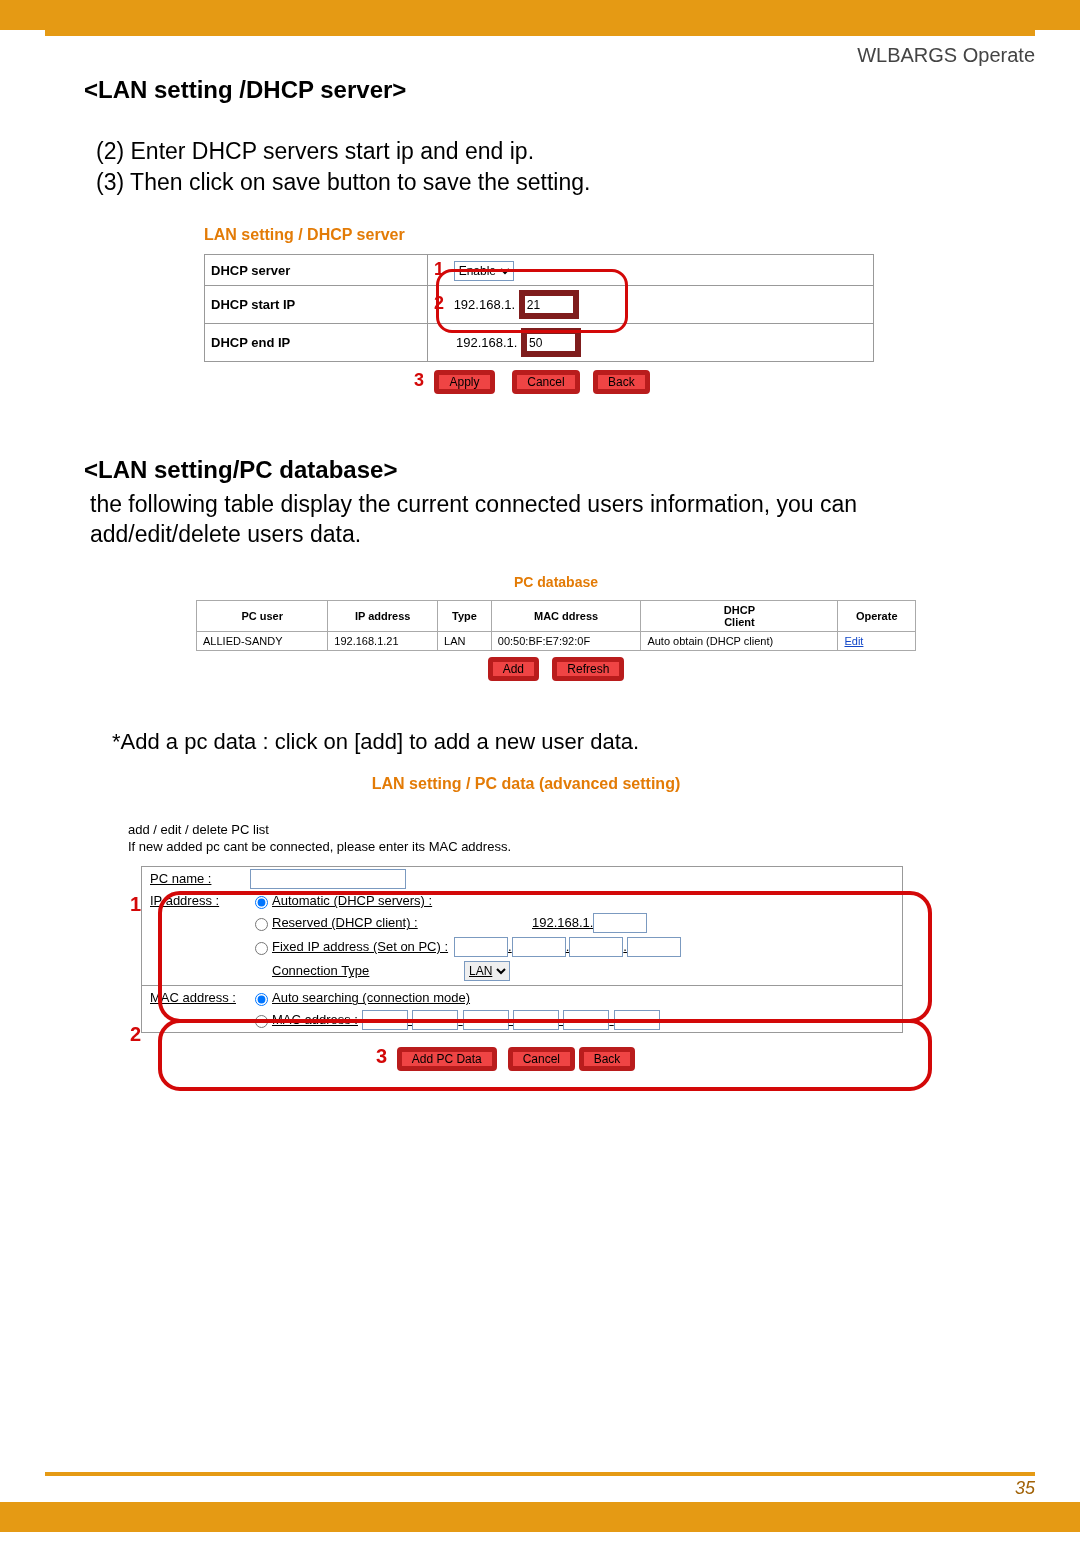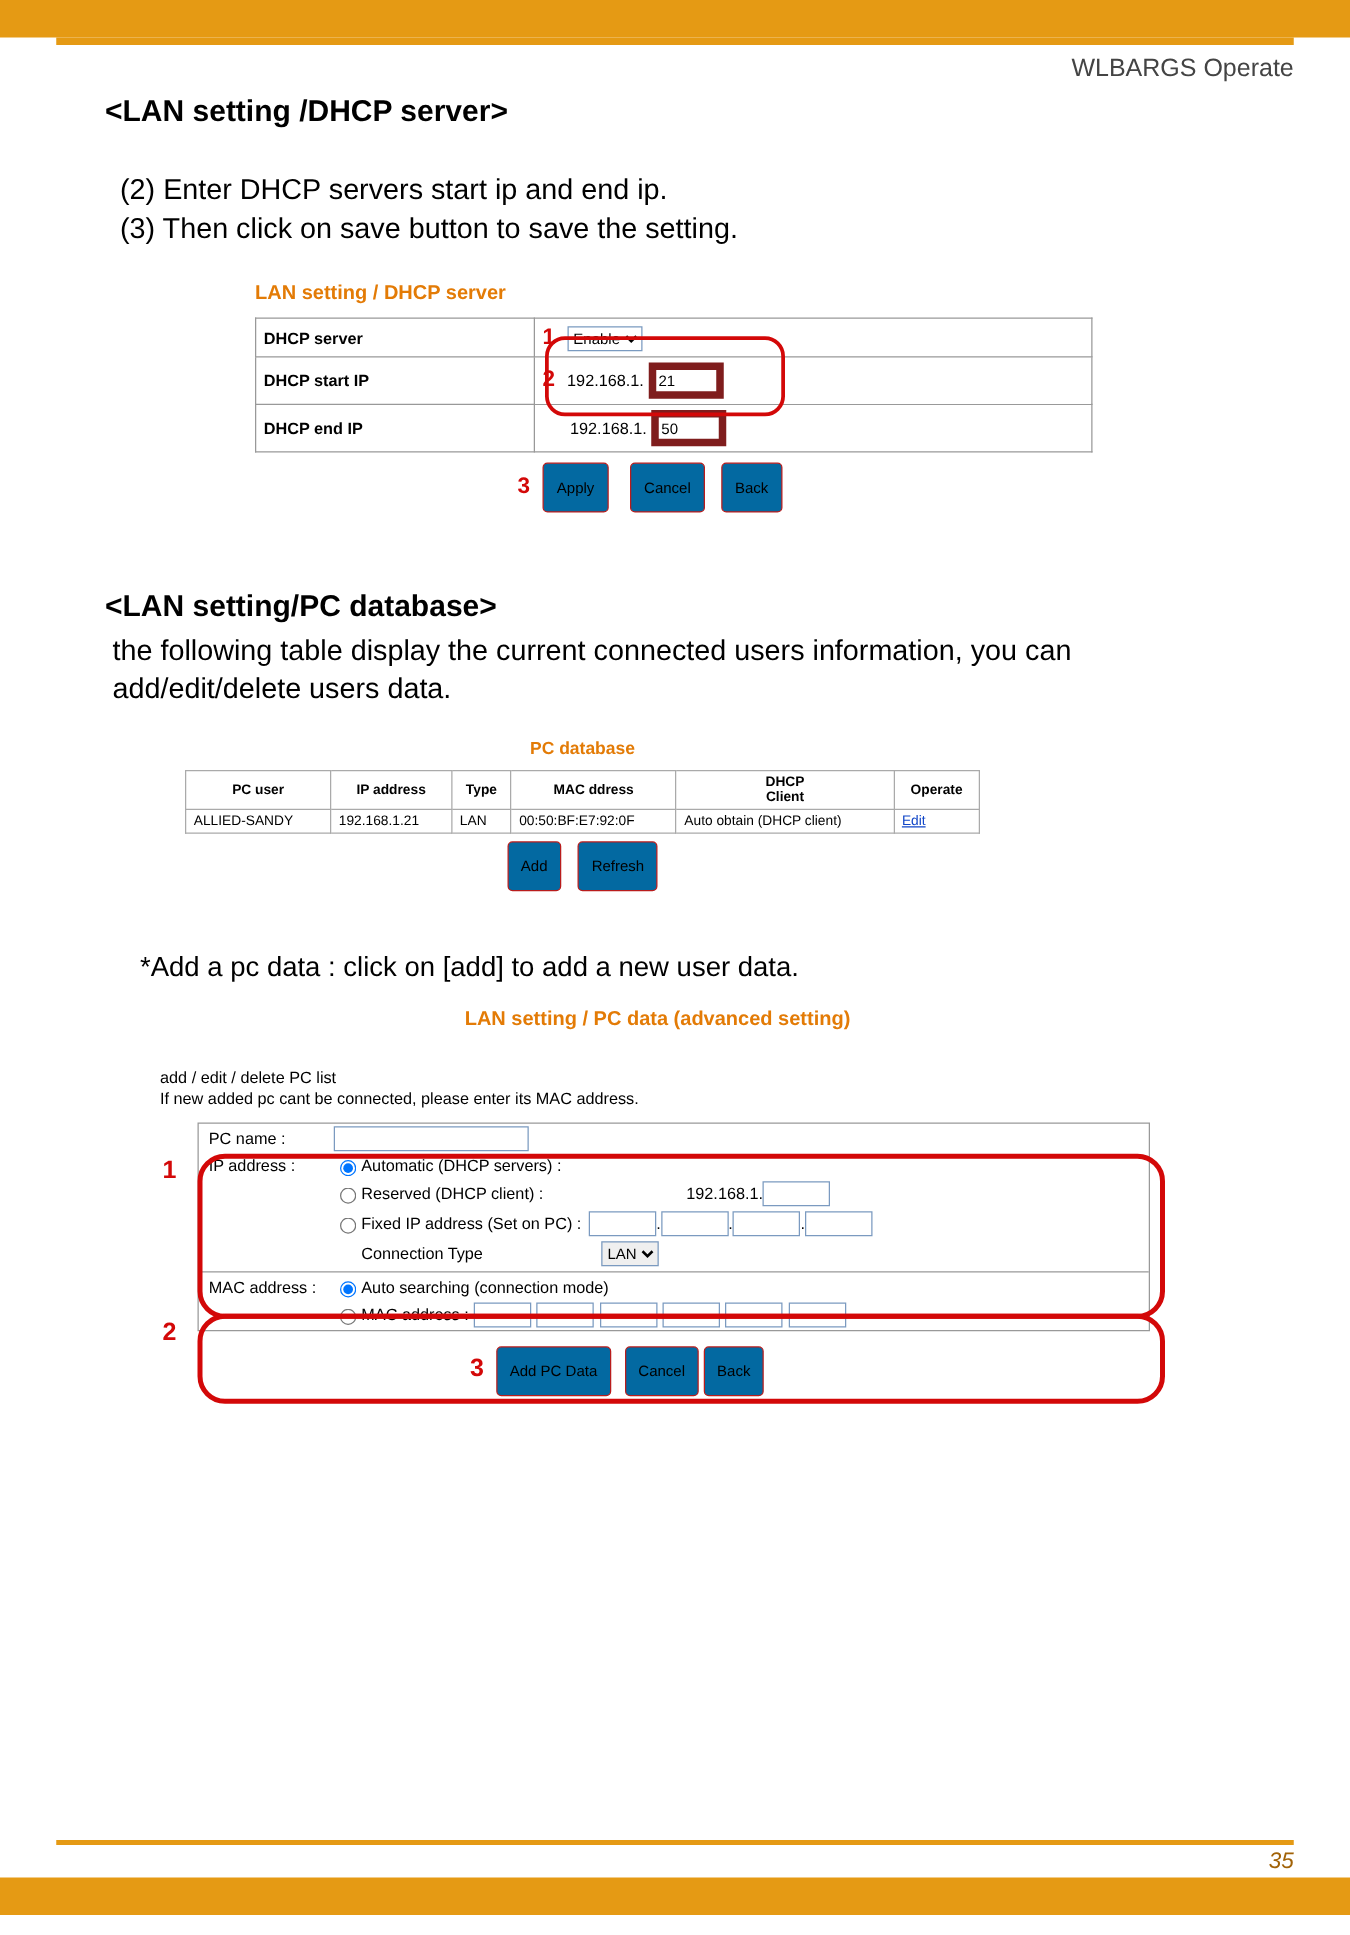--- a/index.html
+++ b/index.html
@@ -23,26 +23,26 @@
   .fig1 .caption{color:#e37b06;font-weight:700;font-size:16px;margin:0 0 10px 0;}
   .fig1 table{width:100%;border-collapse:collapse;font-size:13px;}
   .fig1 td{border:1px solid #999;padding:4px 6px;background:#fff;}
   .fig1 td.k{font-weight:700;width:210px;}
   .fig1 td.v{position:relative;}
   .fig1 select{font-size:12px;border:1px solid #7a9ac0;height:20px;background:#fff;}
   .fig1 .mini{width:44px;font-size:12px;text-align:left;border:6px solid #7f1d1d;height:17px;padding:0 2px;}
   .fig1 .prefix{font-size:13px;}
   .red-marker{color:#d30808;font-weight:700;font-size:18px;display:inline-block;margin-right:6px;}
   .fig1 .btnrow{margin:8px 0 0 210px;}
-  button.ui{font:12px Arial;border:1px solid #b91c1c;border-radius:4px;background:#0369a1;padding:12px 10px;color:#000;}
+  button.ui{font:12px Arial;border:5px solid #b91c1c;border-radius:4px;background:#ef4444;padding:0 10px;color:#000;}
   .roundrect{position:absolute;border:3px solid #d30808;border-radius:16px;pointer-events:none;}
   .fig1 .rr1{left:232px;top:43px;width:186px;height:58px;}
 
   
-  .fig2{width:636px;margin:10px 0 0 64px;}
+  .fig2{width:720px;margin:10px 0 0 112px;}
   .fig2 .caption{text-align:center;color:#e37b06;font-weight:700;font-size:14px;margin:0 0 10px 0;}
   .fig2 table{width:100%;border-collapse:collapse;font-size:11px;}
   .fig2 th,.fig2 td{border:1px solid #aaa;padding:3px 6px;font-weight:400;}
   .fig2 th{font-weight:700;text-align:center;}
   .fig2 .btnrow{text-align:center;margin-top:6px;}
   a.link{color:#1146c8;font-size:11px;}
 
   
   .fig3{width:804px;margin:20px 0 0 40px;position:relative;font-size:13px;}
   .fig3 .caption{text-align:center;color:#e37b06;font-weight:700;font-size:16px;margin:0 0 28px 0;}
@@ -157,21 +157,21 @@
   <div class="fig3">
     <div class="caption">LAN setting / PC data (advanced setting)</div>
     <div class="intro">
       <div>add / edit / delete PC list</div>
       <div>If new added pc cant be connected, please enter its MAC address.</div>
     </div>
 
     <div class="side-num sn1">1</div>
     <div class="side-num sn2">2</div>
 
-    <div class="panel" style="margin-left:34px;width:760px;">
+    <div class="panel" style="margin-left:17px;width:760px;text-decoration:underline;">
       <div class="row">
         <span class="lab">PC name :</span>
         <input type="text" style="width: 150px;">
       </div>
       <div class="row">
         <span class="lab">IP address :</span>
         <input type="radio" class="rad" checked="" style="">
         <span>Automatic (DHCP servers) :</span>
       </div>
       <div class="row">

